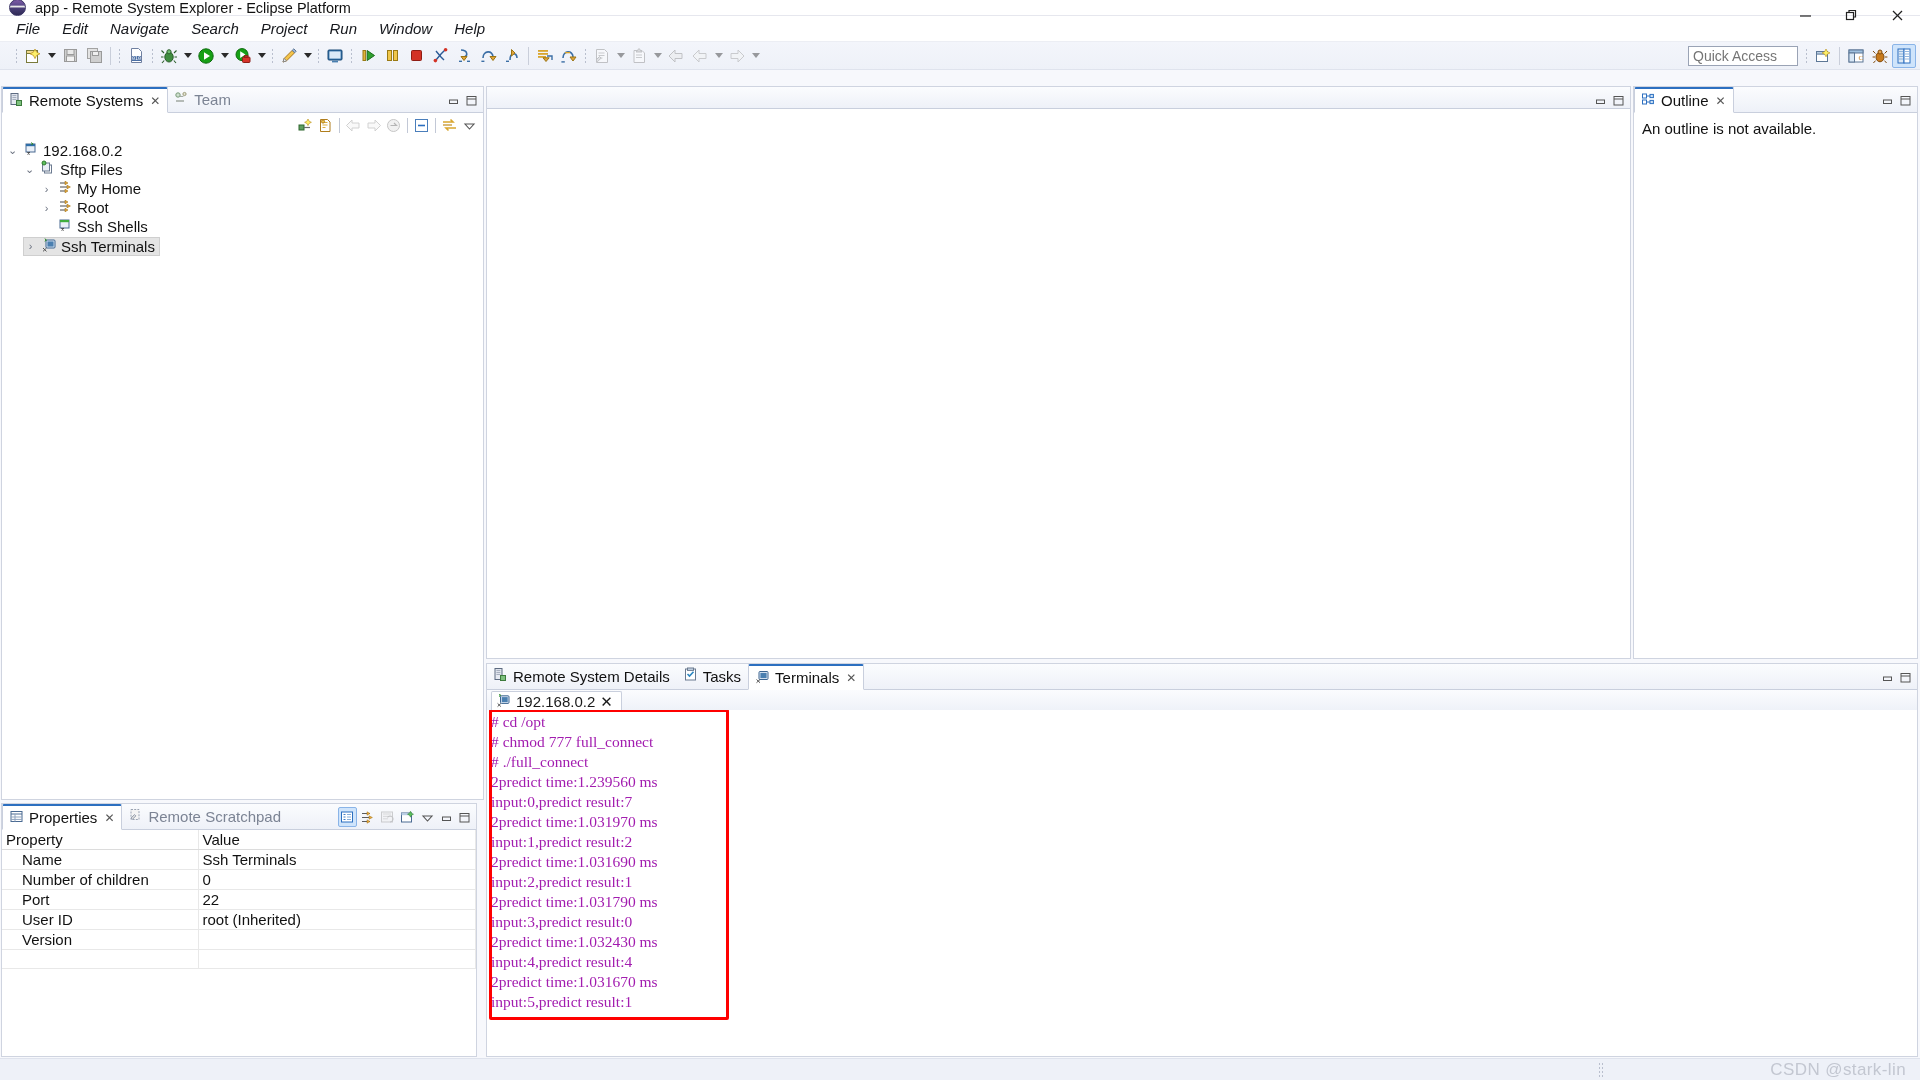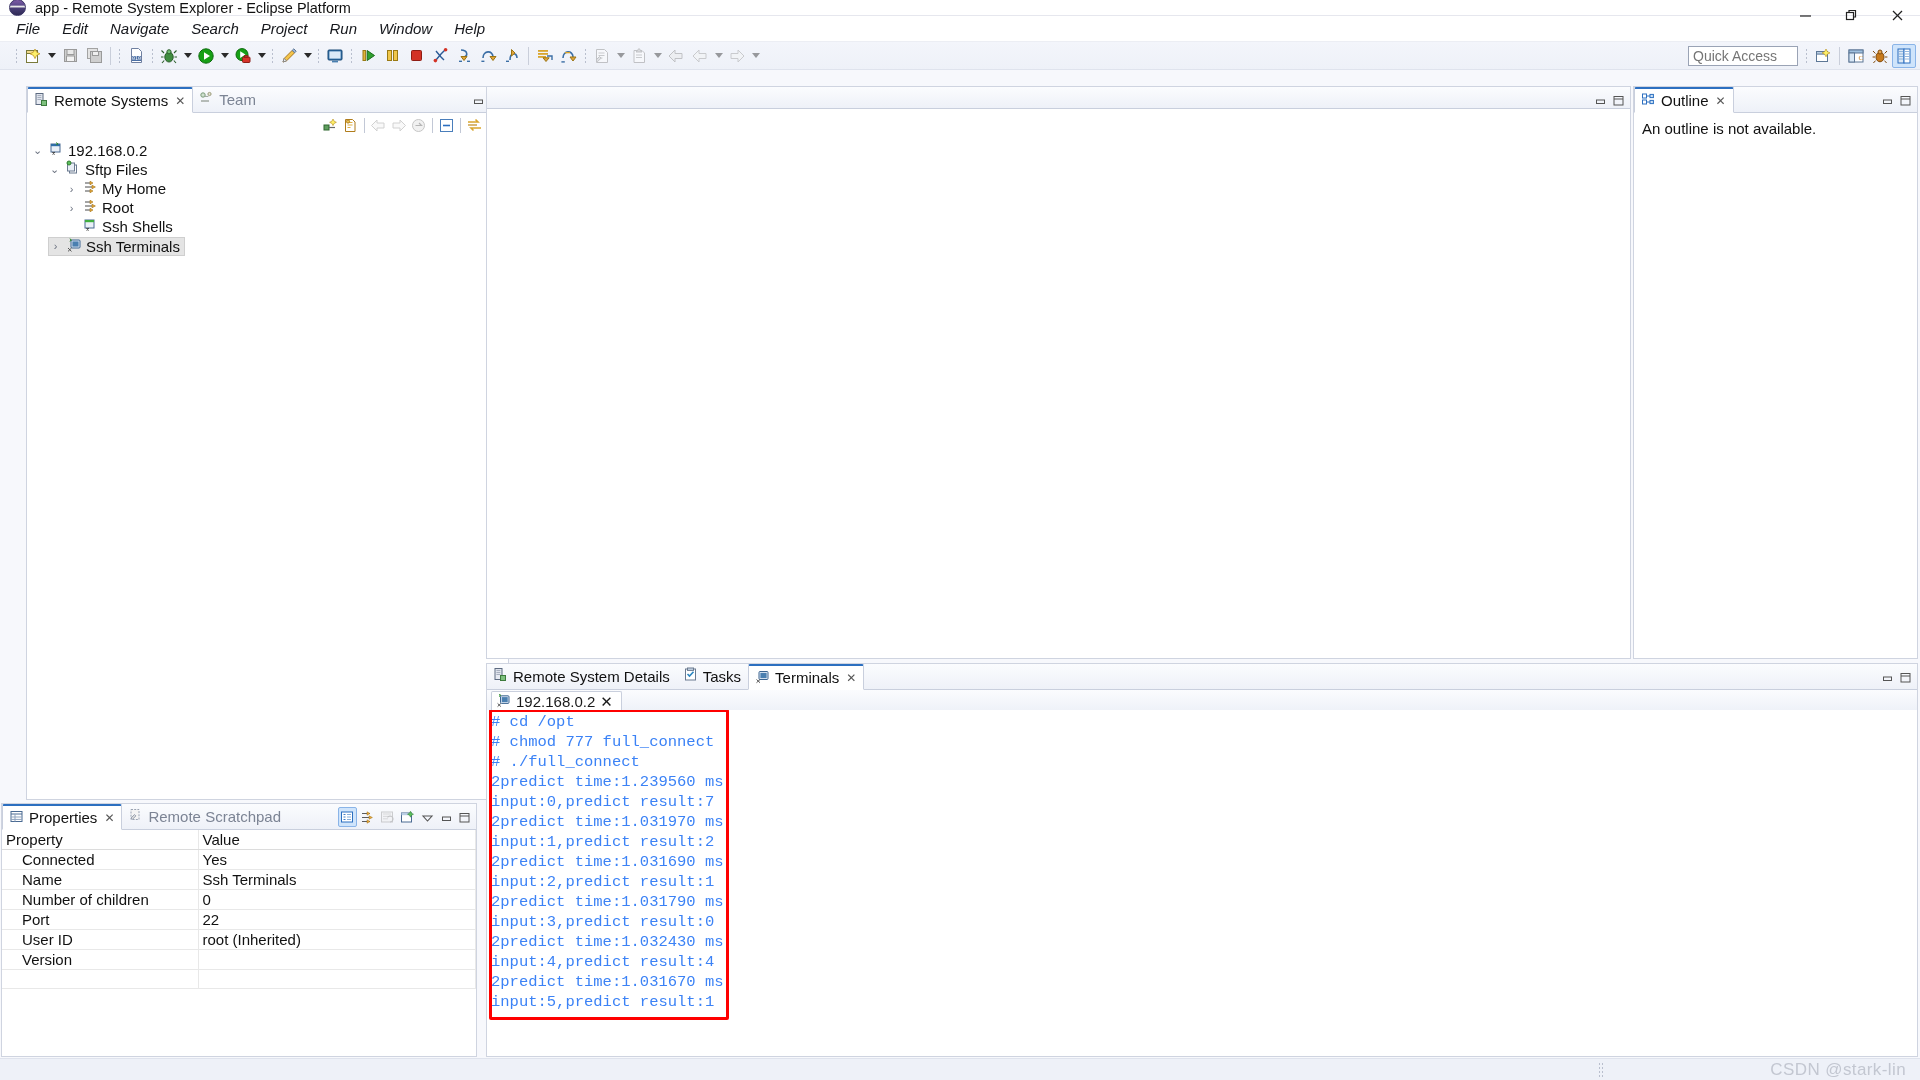--- a/index.html
+++ b/index.html
@@ -152,22 +152,22 @@
   #term-inner-tab {
     display: flex; align-items: center; gap: 5px; height: 21px; padding: 0 8px 0 4px;
     font-size: 15px; background: #fff; border: 1px solid #c9cfdd; border-bottom-color: #fff;
     border-radius: 2px 2px 0 0; margin-bottom: -1px;
   }
   #term-body {
     position: absolute; left: 0; right: 0; top: 46px; bottom: 0;
     background: #ffffff; overflow: hidden;
   }
   #term-text {
-    font-family: Liberation Mono, monospace;
-    font-size: 15.5px; line-height: 20px; color: #3b82f6;
+    font-family: Liberation Serif, serif;
+    font-size: 15.5px; line-height: 20px; color: #a21caf;
     padding: 2px 4px; white-space: pre;
   }
   #term-highlight {
     position: absolute; border: 3px solid #ff0000; border-radius: 2px;
     pointer-events: none;
   }
 
   
   #statusbar {
     position: absolute; left: 0; right: 0; bottom: 0; height: 22px;
@@ -443,21 +443,21 @@
         <rect x="3" y="2" width="6" height="14" fill="#dde9f6" stroke="#2c6fc0"></rect>
         <rect x="9" y="2" width="6" height="14" fill="#fff" stroke="#2c6fc0"></rect>
         <path d="M4 4.5 h4 M4 7 h4 M4 9.5 h4 M4 12 h4 M10 4.5 h4 M10 7 h4 M10 9.5 h4 M10 12 h4" stroke="#7aa5d6" stroke-width=".8"></path>
       </svg>
     </div>
   </div>
 </div>
 
 <div id="workbench">
 
-  <div class="part" id="remote-systems-part" style="left:1px; top:1px; width:483px; height:714px;margin-left:25px;">
+  <div class="part" id="remote-systems-part" style="left:1px; top:1px; width:483px; height:714px;">
     <div class="tabbar">
       <div class="vtab active">
         <span>
           <svg width="15" height="15" viewBox="0 0 15 15">
             <rect x="2" y="1.5" width="7" height="11" fill="#e6eaf2" stroke="#5c6a80"></rect>
             <path d="M3.4 3.4 h4 M3.4 5.4 h4 M3.4 7.4 h4" stroke="#8b97a9" stroke-width=".8"></path>
             <rect x="7.5" y="8.5" width="5" height="5" fill="#7ec17e" stroke="#3c7a3c"></rect>
           </svg>
         </span>
         <span>Remote Systems</span>
@@ -695,24 +695,20 @@
             </svg>
         </div>
       </div>
     </div>
 
     <table class="proptable">
       <tbody>
           <tr class="head">
         <td class="pname">Property</td>
         <td>Value</td>
-      </tr>
-      <tr>
-        <td class="pname indent">Connected</td>
-        <td>Yes</td>
       </tr>
       <tr>
         <td class="pname indent">Name</td>
         <td>Ssh Terminals</td>
       </tr>
       <tr>
         <td class="pname indent">Number of children</td>
         <td>0</td>
       </tr>
       <tr>

